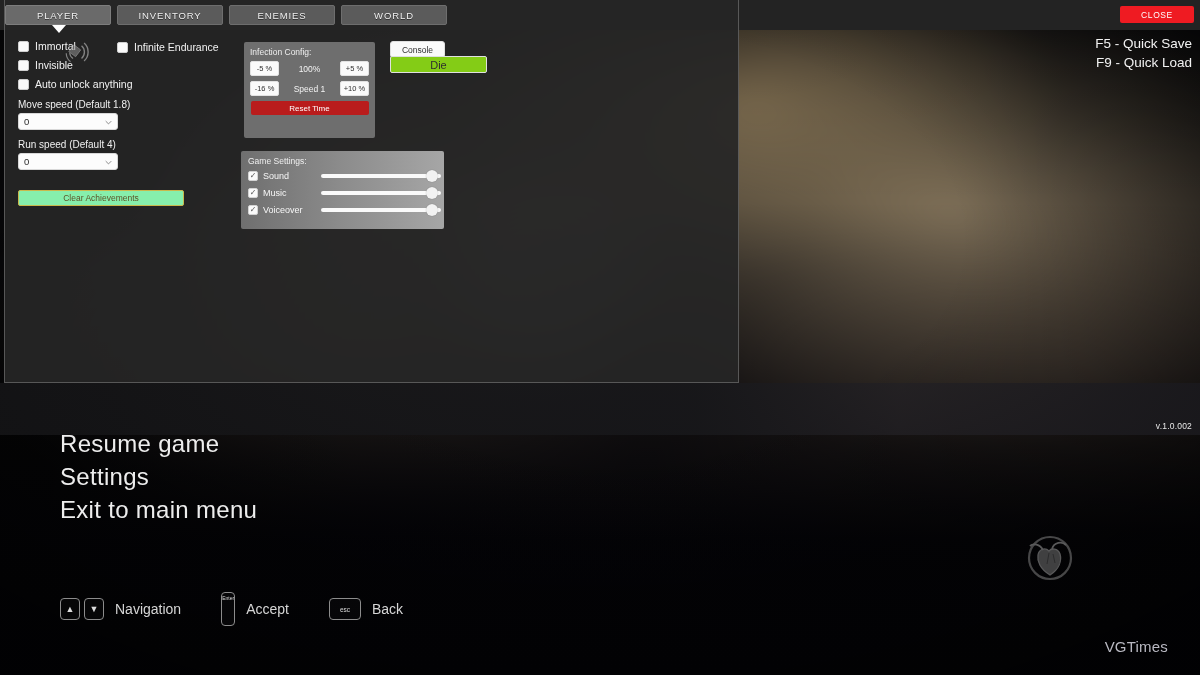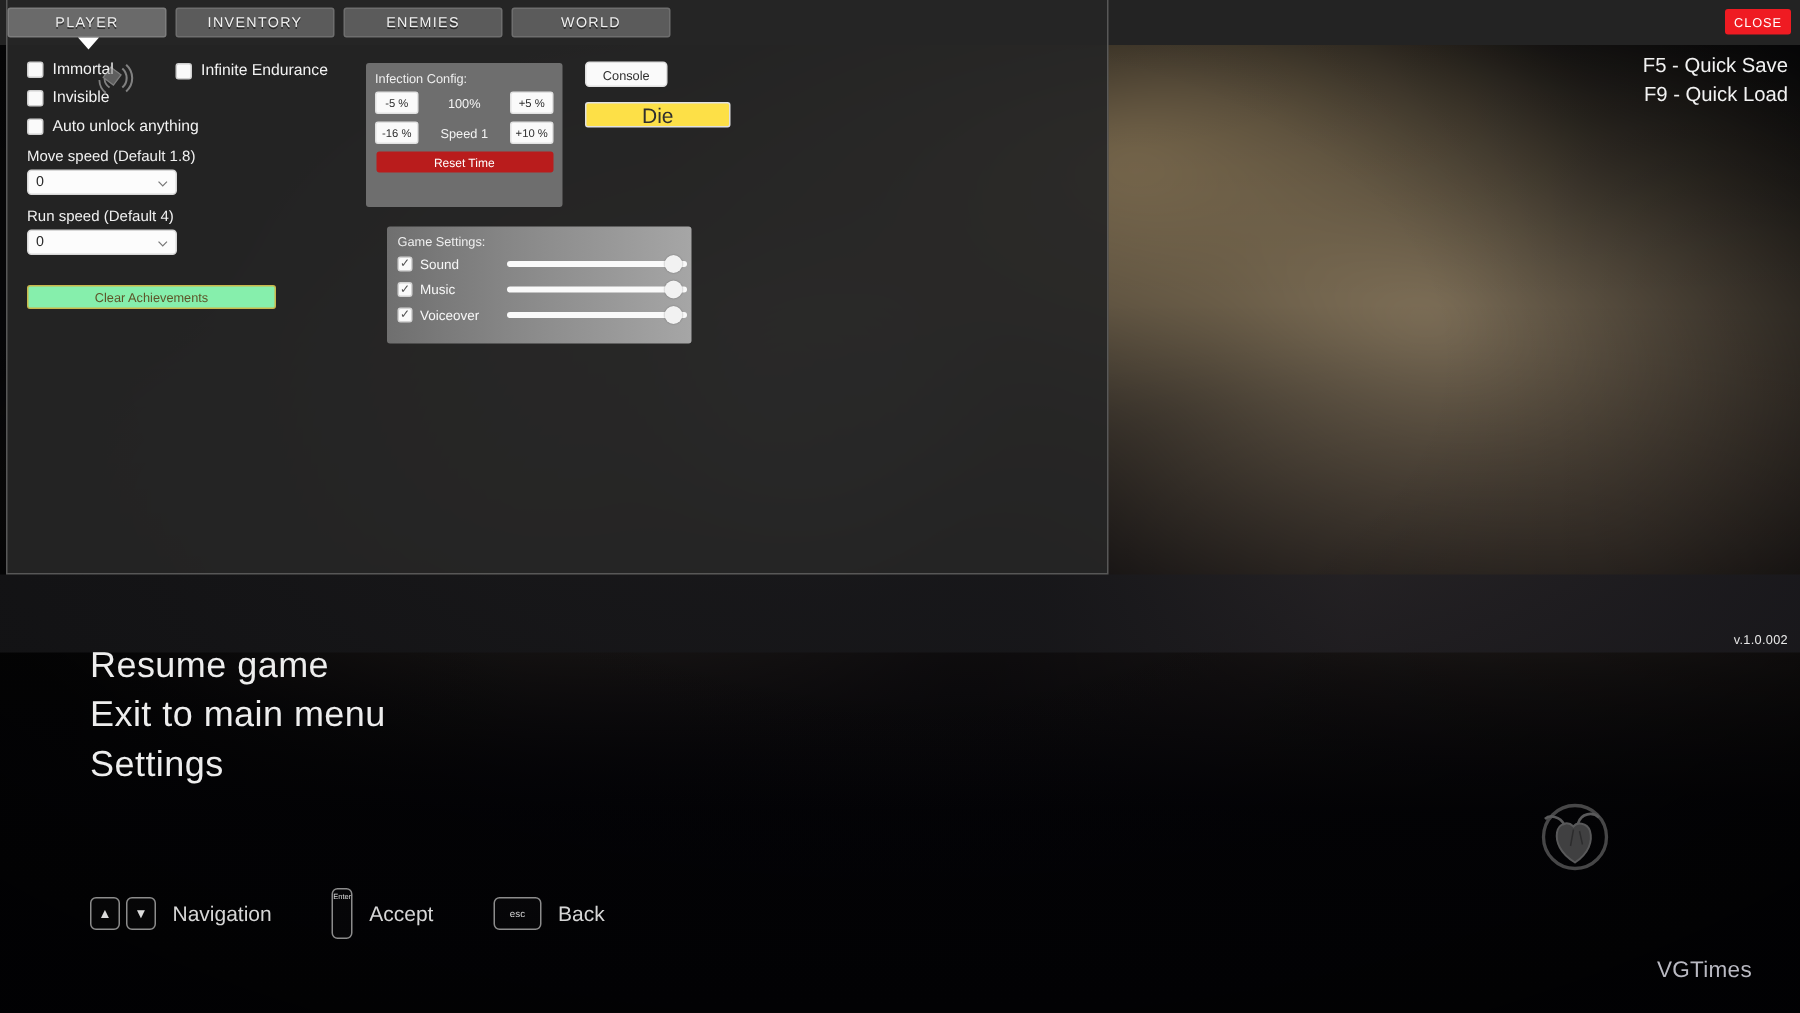--- a/index.html
+++ b/index.html
@@ -83,21 +83,21 @@
     width: 0; height: 0;
     border-left: 7px solid transparent;
     border-right: 7px solid transparent;
     border-top: 8px solid #ffffff;
     z-index: 7;
   }
 
   
   #close-btn {
     position: absolute; right: 6px; top: 6px;
-    width: 44px; height: 17px;
+    width: 74px; height: 17px;
     background: #ef1b22; color: #fff;
     border: none; border-radius: 2px;
     font-size: 8.5px; letter-spacing: 0.6px;
     display: flex; align-items: center; justify-content: center;
     cursor: pointer; z-index: 8;
     font-family: "Liberation Sans", sans-serif;
   }
   #hotkeys {
     position: absolute; right: 8px; top: 34px;
     text-align: right; color: #f2f2f2;
@@ -181,32 +181,32 @@
   #console-btn {
     position: absolute; left: 385px; top: 41px;
     width: 55px; height: 17px;
     background: #fafafa; border: 1px solid #e0e0e0; border-radius: 3px;
     color: #2f2f2f; font-size: 8.5px;
     display: flex; align-items: center; justify-content: center;
     cursor: pointer;
     font-family: "Liberation Sans", sans-serif;
   }
   #die-btn {
-    position: absolute; left: 385px; top: 68px;
+    position: absolute; left: 385px; top: 56px;
     width: 97px; height: 17px;
-    background: #fde047; border: 1px solid #e0e0e0; border-radius: 2px;
-    color: #2f2f2f; font-size: 14px;
+    background: #84cc16; border: 1px solid #e0e0e0; border-radius: 2px;
+    color: #2f2f2f; font-size: 11px;
     display: flex; align-items: center; justify-content: center;
     cursor: pointer;
     font-family: "Liberation Sans", sans-serif;
   }
 
   
   #game-settings {
-    position: absolute; left: 253px; top: 151px;
+    position: absolute; left: 236px; top: 151px;
     width: 203px; height: 78px;
     background: linear-gradient(to right, #6f6f6f 0%, #8b8b8b 48%, #a6a6a6 100%);
     border-radius: 2px;
     padding: 5px 7px;
   }
   .gs-row { display: flex; align-items: center; margin-bottom: 5px; }
   .gs-chk {
     width: 10px; height: 10px; background: #fafafa;
     border: 1px solid #d3d3d3; border-radius: 2px;
     display: flex; align-items: center; justify-content: center;
@@ -389,22 +389,22 @@
   <div id="close-btn">CLOSE</div>
   <div id="hotkeys">
     <div>F5 - Quick Save</div>
     <div>F9 - Quick Load</div>
   </div>
 
   <div id="version">v.1.0.002</div>
 
   <div id="pause-menu">
     <div class="menu-item">Resume game</div>
+    <div class="menu-item">Settings</div>
     <div class="menu-item">Exit to main menu</div>
-    <div class="menu-item">Settings</div>
   </div>
 
   <div id="keyhints">
     <div class="hint-group">
       <span class="key sq">▲</span>
       <span class="key sq">▼</span>
       <span class="hint-text">Navigation</span>
     </div>
     <div class="hint-group">
       <span class="key enter">Enter</span>

